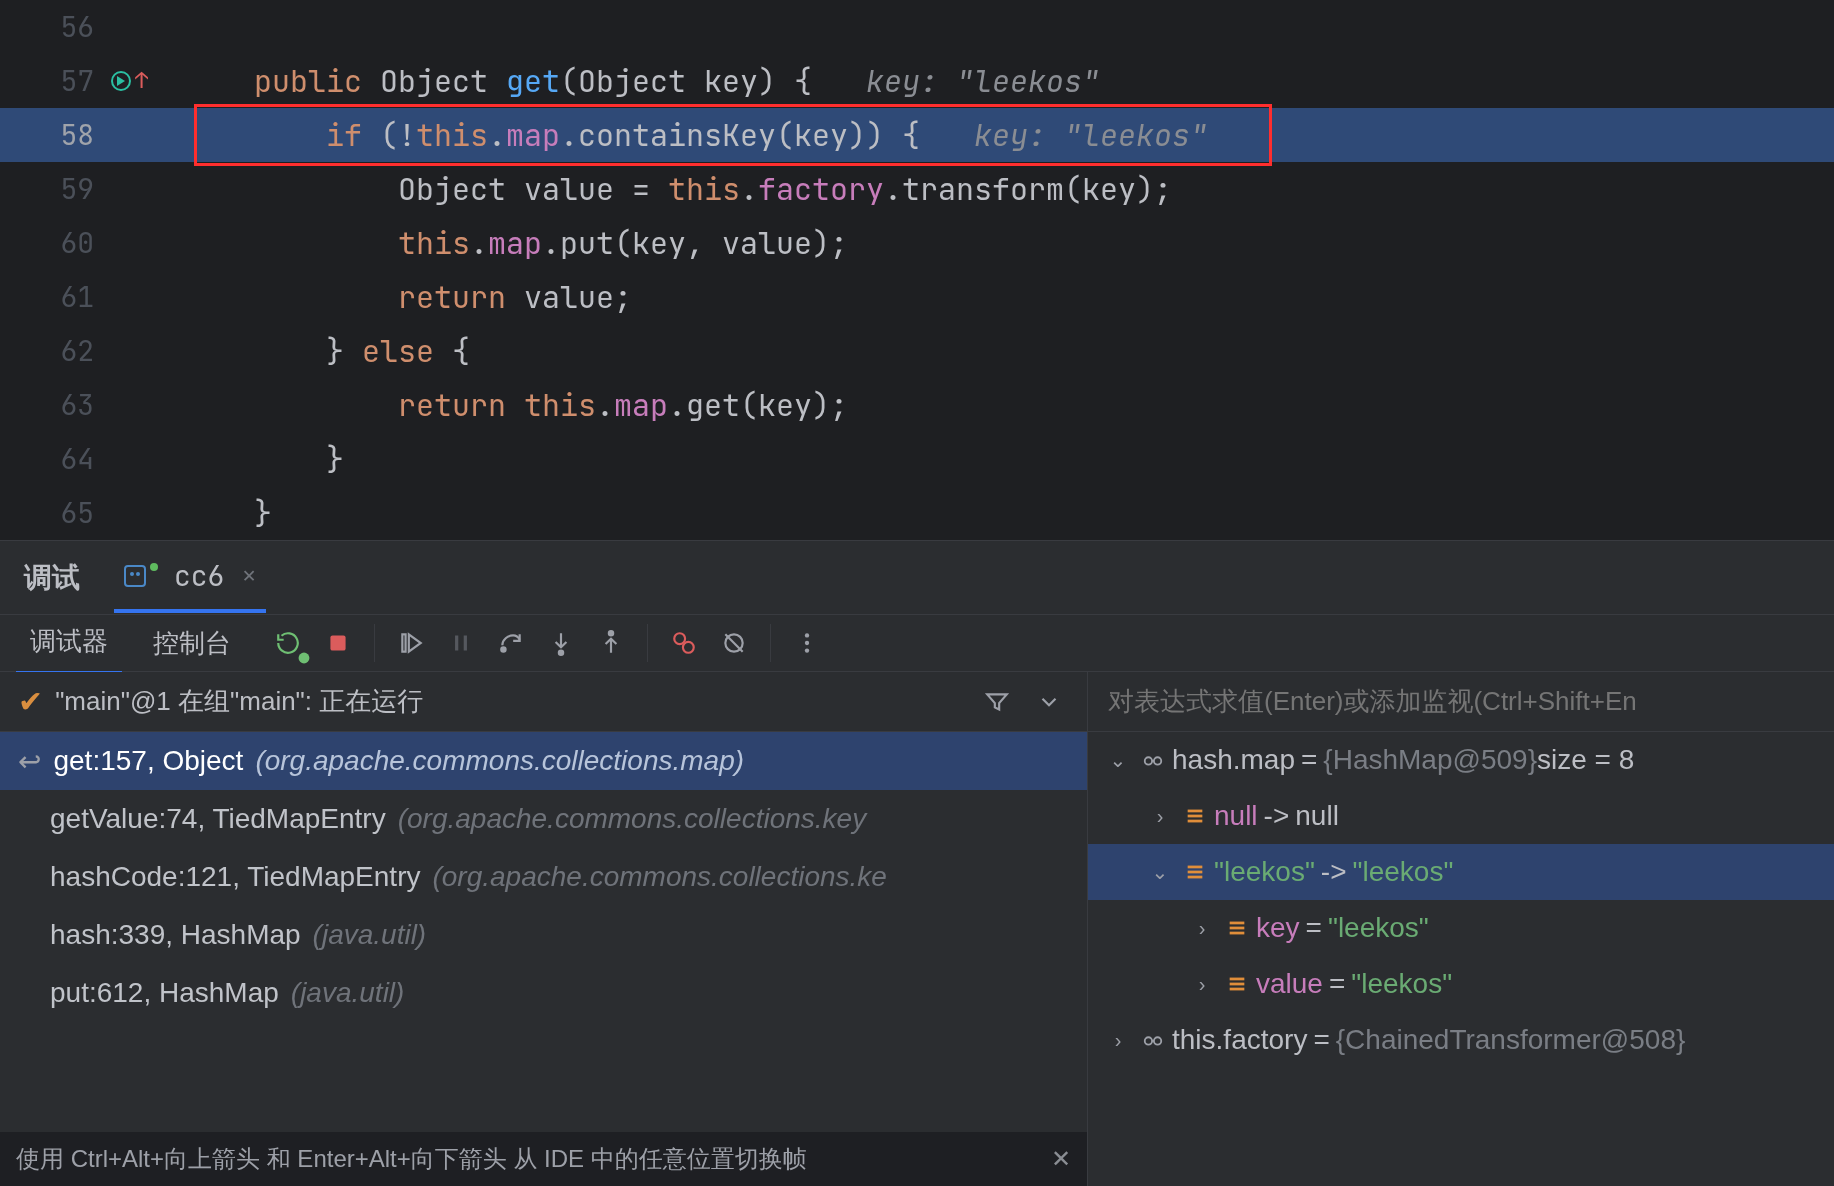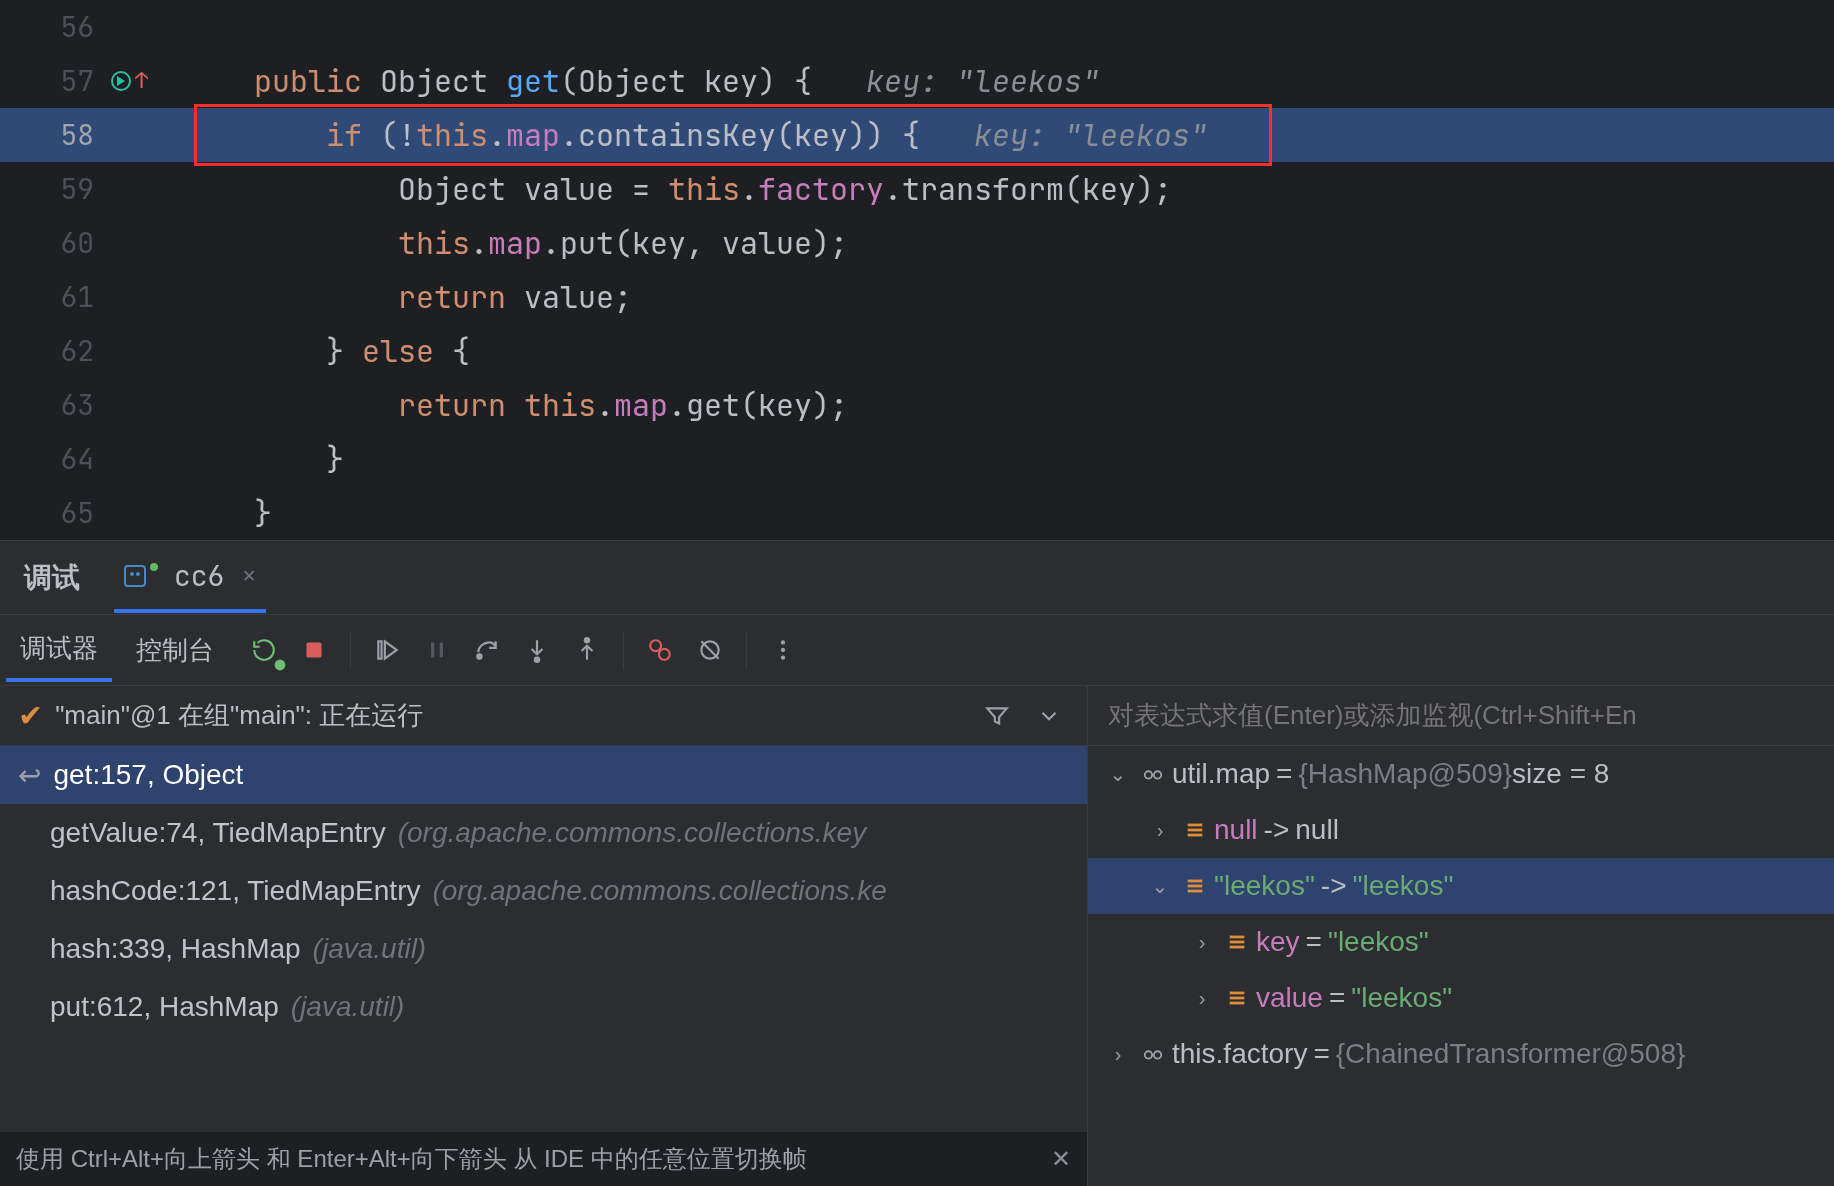--- a/index.html
+++ b/index.html
@@ -93,25 +93,25 @@
     position:relative;
   }
   .run-tab .rt-ic::before,.run-tab .rt-ic::after{
     content:""; position:absolute; width:4px; height:4px; background:#4a88c7; border-radius:50%;
   }
   .run-tab .rt-ic::before{ left:4px; top:5px;} .run-tab .rt-ic::after{ right:4px; top:5px;}
   .run-tab .dot { width:8px;height:8px;background:#5fbb5f;border-radius:50%; position:relative; top:-9px; left:-6px;}
   .close-x { color:var(--fg-dim); font-size:22px; padding-left:8px; cursor:pointer;}
   
   .dbg-toolbar {
-    height:72px; background:var(--bg-panel);
+    height:58px; background:var(--bg-panel);
     border-top:1px solid var(--border);
     border-bottom:1px solid var(--border);
-    display:flex; align-items:center; gap:10px;
-    padding:0 6px; font-size:26px; font-family:"Segoe UI",sans-serif;
+    display:flex; align-items:center; gap:17px;
+    padding:0 16px; font-size:26px; font-family:"Segoe UI",sans-serif;
   }
   .dbg-tab { padding:0 14px; height:64px; display:flex; align-items:center; color:var(--fg-text);}
   .dbg-tab.active { border-bottom:4px solid var(--tab-underline);}
   .vdiv { width:1px; height:38px; background:var(--border); margin:0 6px;}
   .tb-btn {
     width:40px; height:40px; display:flex; align-items:center; justify-content:center;
     color:#9da0a8; cursor:pointer; border-radius:6px;
   }
   .tb-btn svg { width:26px; height:26px; }
   
@@ -320,20 +320,21 @@
         <span class="tb-btn">
           <svg viewBox="0 0 24 24" fill="none" stroke="currentColor" stroke-width="2">
               <path d="M6 9l6 6 6-6"></path>
             </svg>
         </span>
       </div>
       <div class="frame-list" id="frame-list">
         <div class="frame-row sel">
             <span style="color:#9da0a8">↩</span>
             <span>get:157, Object </span>
+            <span class="pkg">(org.apache.commons.collections.map)</span>
           </div>
           <div class="frame-row">
             <span style="width:20px;display:inline-block"></span>
             <span>getValue:74, TiedMapEntry </span>
             <span class="pkg">(org.apache.commons.collections.key</span>
           </div>
           <div class="frame-row">
             <span style="width:20px;display:inline-block"></span>
             <span>hashCode:121, TiedMapEntry </span>
             <span class="pkg">(org.apache.commons.collections.ke</span>
@@ -362,21 +363,21 @@
       <div class="var-tree" id="var-tree">
           <div class="var-row indent0">
             <span class="chev">⌄</span>
             <span class="obj-ic">
               <svg class="field-ic" viewBox="0 0 24 24" fill="none" stroke="#9da0a8" stroke-width="2">
                 <circle cx="7" cy="13" r="4"></circle>
                 <circle cx="17" cy="13" r="4"></circle>
                 <path d="M11 13h2"></path>
               </svg>
             </span>
-            <span class="var-name plain">util.map</span>
+            <span class="var-name plain">hash.map</span>
             <span class="var-eq"> = </span>
             <span class="var-type">{HashMap@509}</span>
             <span>  size = 8</span>
           </div>
           <div class="var-row indent1">
             <span class="chev">›</span>
             <span class="obj-ic">
               <svg class="field-ic" viewBox="0 0 24 24">
                 <rect x="4" y="5" width="16" height="3" fill="#e08e3a"></rect>
                 <rect x="4" y="10.5" width="16" height="3" fill="#e08e3a"></rect>

